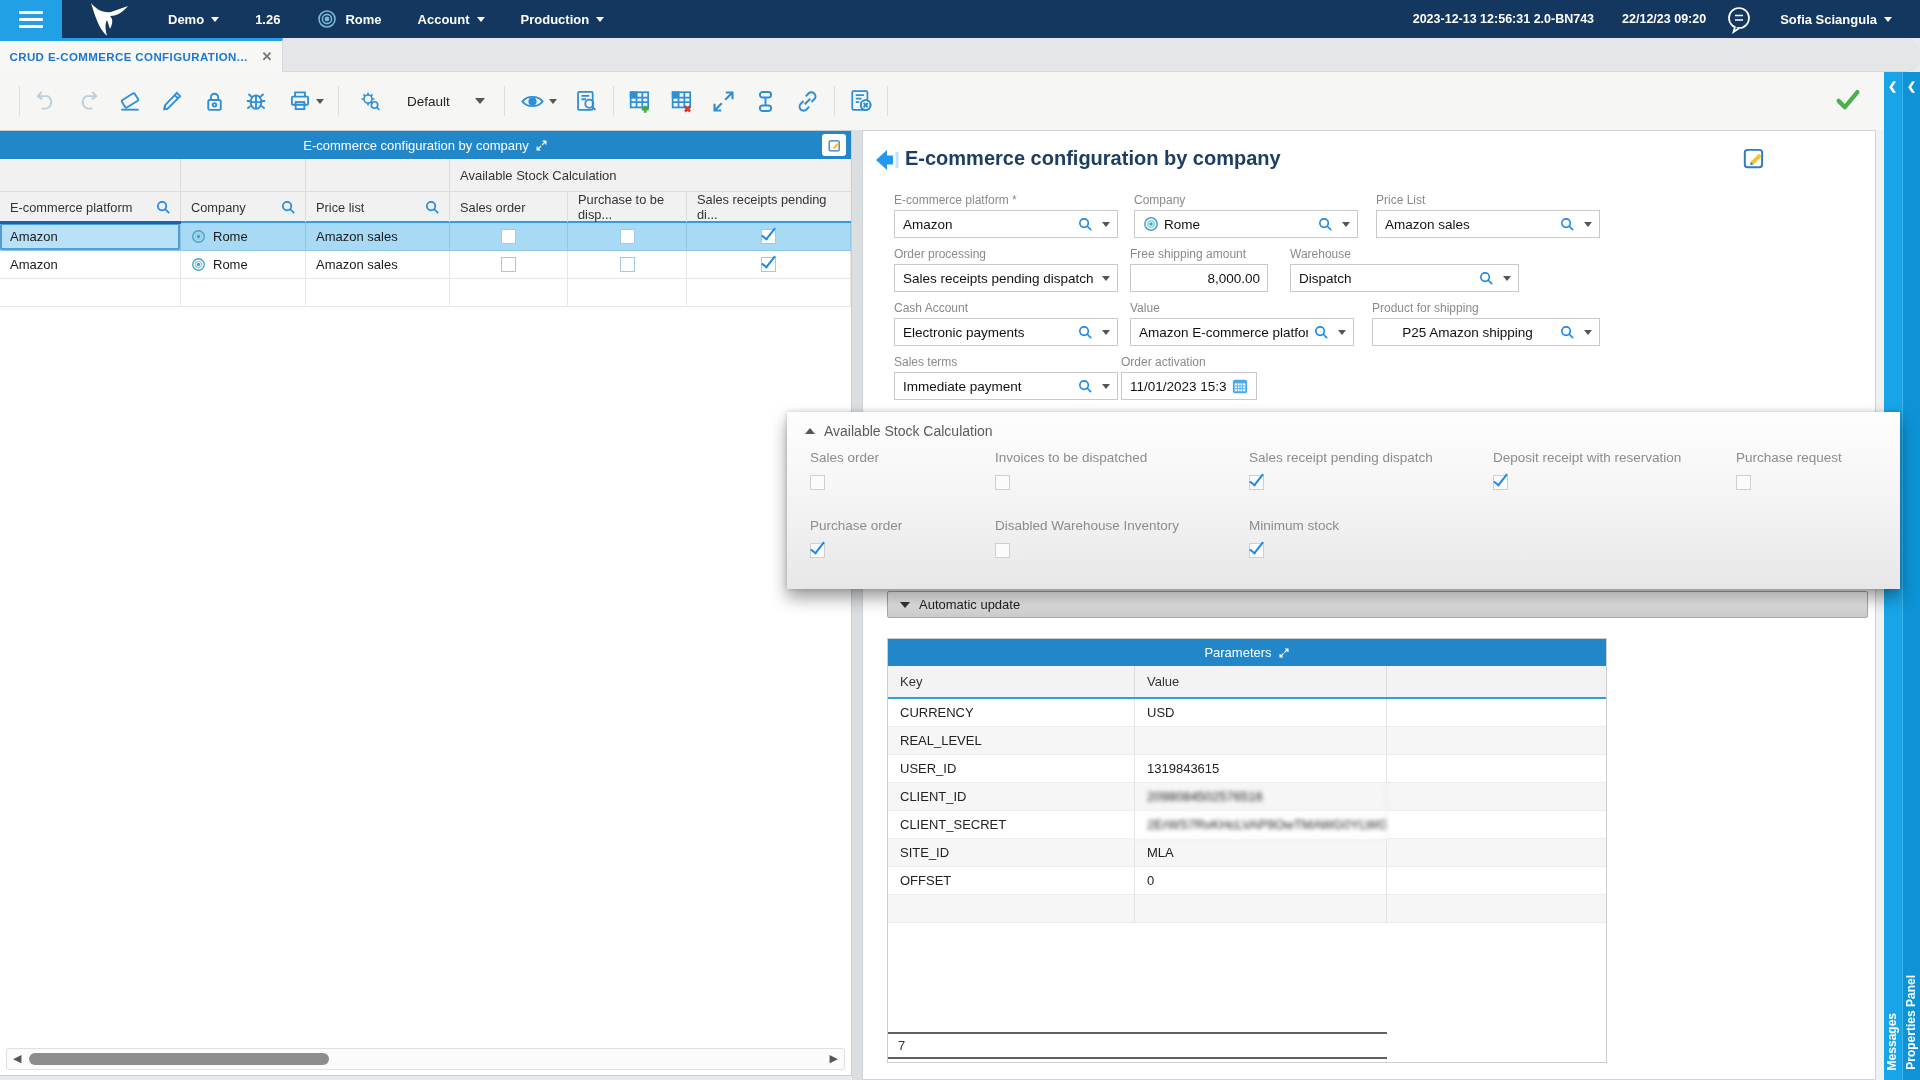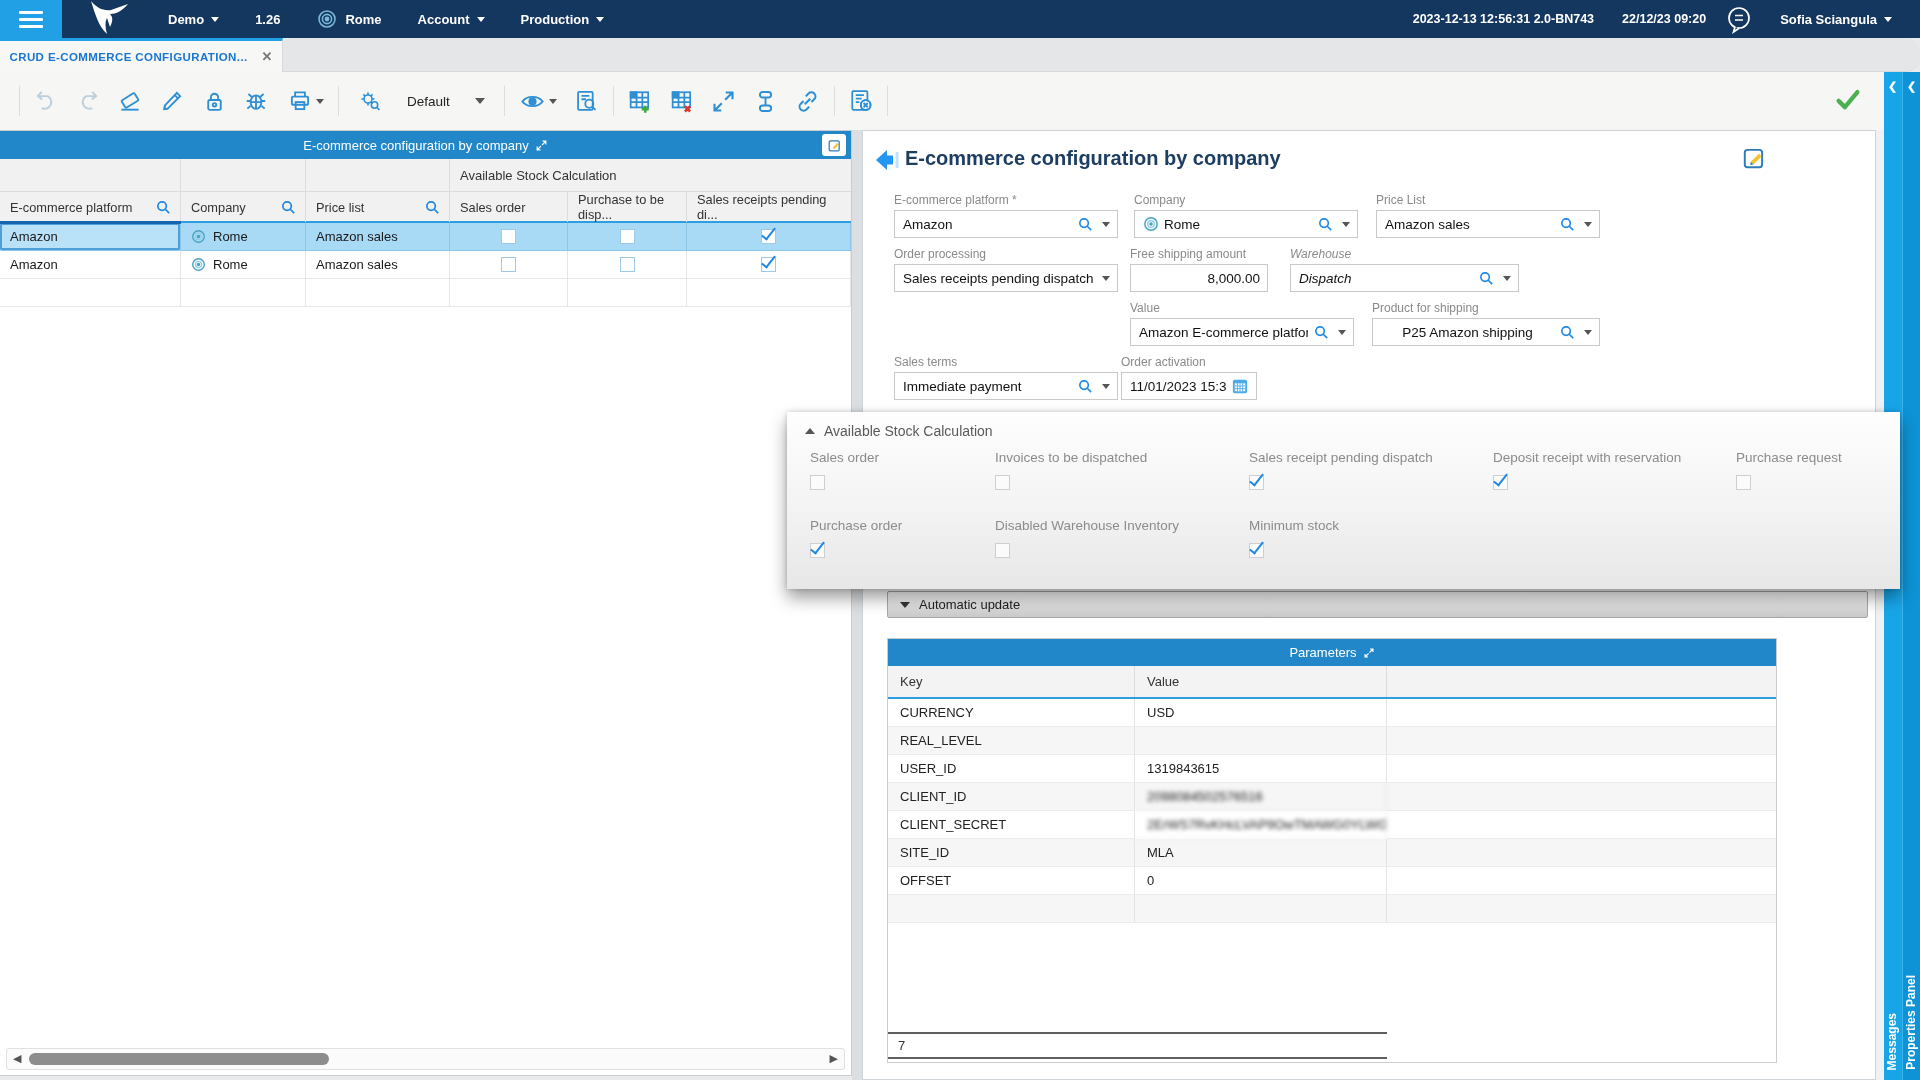--- a/index.html
+++ b/index.html
@@ -1,20 +1,20 @@
 <!DOCTYPE html>
 <html><head>
 <meta charset="utf-8">
 <style>
   *{margin:0;padding:0;box-sizing:border-box;}
   html,body{width:1920px;height:1080px;overflow:hidden;font-family:"Liberation Sans",sans-serif;background:#e8eaec;}
   svg{display:block;}
 
   
-  .topbar{position:absolute;left:0;top:0;width:1920px;height:38px;background:#14375f;display:flex;align-items:flex-start;color:#fff;}
+  .topbar{position:absolute;left:0;top:0;width:1920px;height:38px;background:#14375f;display:flex;align-items:flex-end;color:#fff;}
   .hamburger{width:62px;height:38px;background:#22a0e6;display:flex;flex-direction:column;justify-content:center;align-items:center;gap:4px;cursor:pointer;}
   .hamburger span{display:block;width:24px;height:3px;background:#fff;border-radius:1px;}
   .logo{margin:0 18px 0 24px;}
   .tb-item{display:flex;align-items:center;gap:7px;font-size:13px;font-weight:bold;padding:0 18px;height:38px;cursor:pointer;white-space:nowrap;}
   .tb-static{cursor:default;}
   .caret-w{width:0;height:0;border-left:4px solid transparent;border-right:4px solid transparent;border-top:5px solid #fff;}
   .tb-right{margin-left:auto;display:flex;align-items:center;gap:8px;padding-right:10px;}
   .tb-right .meta{font-size:12.5px;font-weight:bold;padding:0 10px;white-space:nowrap;}
 
   
@@ -89,21 +89,21 @@
   .stock-overlay{position:absolute;left:787px;top:412px;width:1113px;height:177px;background:linear-gradient(180deg,#fefefe 0%,#f3f3f3 55%,#e7e7e7 100%);box-shadow:0 9px 16px rgba(0,0,0,.38),0 0 5px rgba(0,0,0,.18);z-index:40;}
   .so-head{position:absolute;left:18px;top:11px;display:flex;align-items:center;gap:9px;font-size:14px;color:#5a5a5a;cursor:pointer;}
   .caret-up{width:0;height:0;border-left:5px solid transparent;border-right:5px solid transparent;border-bottom:6px solid #555;}
   .so-item{position:absolute;}
   .so-label{font-size:13.5px;color:#8c8c8c;margin-bottom:10px;white-space:nowrap;}
 
   
   .auto-bar{position:absolute;left:24px;top:460px;width:981px;height:27px;background:linear-gradient(180deg,#fdfdfd,#c9c9c9);border:1px solid #a8a8a8;border-radius:2px;display:flex;align-items:center;gap:9px;padding-left:12px;font-size:13px;color:#222;cursor:pointer;}
 
   
-  .params{position:absolute;left:24px;top:507px;width:890px;height:425px;border:1px solid #ccc;background:#fff;}
+  .params{position:absolute;left:24px;top:507px;width:720px;height:425px;border:1px solid #ccc;background:#fff;}
   .ptitle{height:27px;background:#2187c9;color:#fff;display:flex;align-items:center;justify-content:center;gap:6px;font-size:13px;}
   .phead{display:grid;grid-template-columns:247px 252px 1fr;height:33px;background:#f3f3f3;border-bottom:2px solid #2d9fe0;}
   .phead .pc{display:flex;align-items:center;padding-left:12px;font-size:13px;color:#333;border-right:1px solid #dcdcdc;cursor:pointer;}
   .phead .pc:last-child{border-right:none;}
   .prow{display:grid;grid-template-columns:247px 252px 1fr;height:28px;}
   .prow:nth-child(even){background:#f6f6f6;}
   .prow .pcell{display:flex;align-items:center;padding-left:12px;font-size:13px;color:#222;border-right:1px solid #e4e4e4;border-bottom:1px solid #ececec;overflow:hidden;white-space:nowrap;cursor:default;}
   .prow .pcell:last-child{border-right:none;}
   .masked{filter:blur(2px);color:#9a9a9a;font-size:11px;}
   .pfooter{position:absolute;left:0;top:393px;width:499px;height:27px;border-top:2px solid #5f5f5f;border-bottom:2px solid #5f5f5f;display:flex;align-items:center;padding-left:10px;font-size:13px;color:#333;background:#fff;}
@@ -516,34 +516,47 @@
         <span class="fval">Sales receipts pending dispatch</span>
       <span class="caret-s"></span>
     </div>
   </div>
   <div class="field" style="left:267px;top:116px;width:138px;">
     <div class="flabel">Free shipping amount</div>
     <div class="fbox">
         <span class="fval right">8,000.00</span>
       </div>
   </div>
-  <div class="field" style="left:427px;top:116px;width:229px;font-style:italic;">
+  <div class="field" style="left:427px;top:116px;width:229px;">
     <div class="flabel">Warehouse</div>
     <div class="fbox">
         <span class="fval">Dispatch</span>
       <span>
           <svg width="17" height="17" viewBox="0 0 24 24" fill="none" stroke="#1e88e5" stroke-width="2.3">
             <circle cx="10" cy="10" r="6"></circle>
             <path d="M14.5 14.5 L20 20"></path>
           </svg>
         </span>
       <span class="caret-s"></span>
     </div>
   </div>
 
+  <div class="field" style="left:31px;top:170px;width:224px;">
+    <div class="flabel">Cash Account</div>
+    <div class="fbox">
+        <span class="fval">Electronic payments</span>
+      <span>
+          <svg width="17" height="17" viewBox="0 0 24 24" fill="none" stroke="#1e88e5" stroke-width="2.3">
+            <circle cx="10" cy="10" r="6"></circle>
+            <path d="M14.5 14.5 L20 20"></path>
+          </svg>
+        </span>
+      <span class="caret-s"></span>
+    </div>
+  </div>
   <div class="field" style="left:267px;top:170px;width:224px;">
     <div class="flabel">Value</div>
     <div class="fbox">
         <span class="fval">Amazon E-commerce platform</span>
       <span>
           <svg width="17" height="17" viewBox="0 0 24 24" fill="none" stroke="#1e88e5" stroke-width="2.3">
             <circle cx="10" cy="10" r="6"></circle>
             <path d="M14.5 14.5 L20 20"></path>
           </svg>
         </span>

